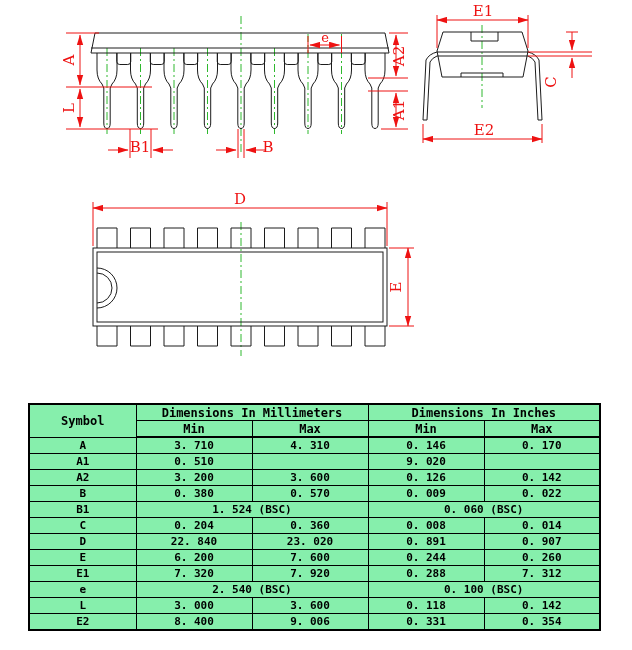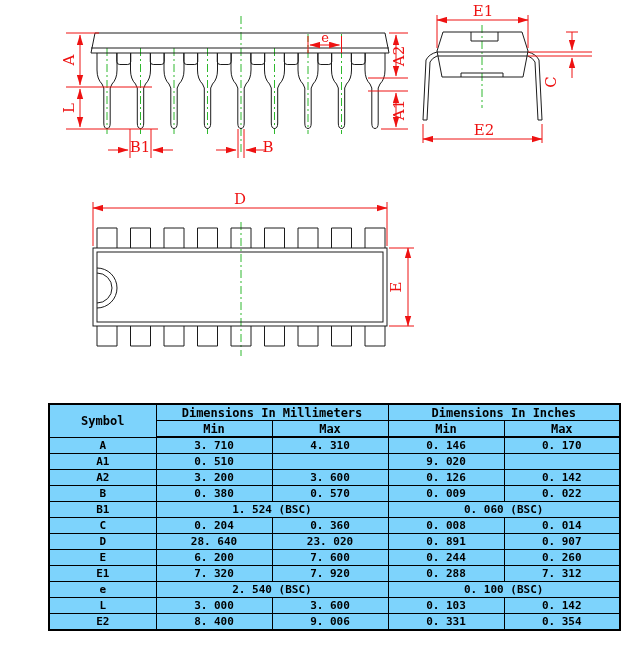--- a/index.html
+++ b/index.html
@@ -4,22 +4,22 @@
 <style>
   html,body{margin:0;padding:0;background:#fff;}
   #page{position:relative;width:632px;height:650px;background:#ffffff;overflow:hidden;
         font-family:"DejaVu Sans Mono",monospace;}
   svg{position:absolute;left:0;top:0;}
   .blk{stroke:#1c1c1c;stroke-width:1;fill:none;}
   .red{stroke:#ee1212;stroke-width:1;fill:none;}
   .grn{stroke:#2eb82e;stroke-width:1;fill:none;stroke-dasharray:8 3 2 3;}
   .lbl{font-family:"DejaVu Serif",serif;font-size:15px;fill:#ee1212;stroke:none;}
   .lbl-sm{font-family:"DejaVu Serif",serif;font-size:13px;fill:#ee1212;stroke:none;}
-  table.dim{position:absolute;left:48px;top:403px;width:571px;border-collapse:collapse;
-            table-layout:fixed;border:2px solid #000;background:#7dd3fc;}
+  table.dim{position:absolute;left:28px;top:403px;width:571px;border-collapse:collapse;
+            table-layout:fixed;border:2px solid #000;background:#86efac;}
   table.dim td{border:1px solid #000;height:15px;padding:0;text-align:center;vertical-align:middle;
             font-family:"DejaVu Sans Mono",monospace;font-weight:bold;font-size:11px;color:#000;
             white-space:nowrap;overflow:hidden;}
   td.sym{font-size:12px;}
   tr.hdr td{font-size:12px;}
   tr.hdr2 td{border-bottom-width:2px;}
   td.hb{border-bottom-width:2px;}
 </style>
 </head>
 <body>
@@ -233,21 +233,21 @@
   </tr>
   <tr>
     <td class="sym">C</td>
     <td>0. 204</td>
     <td>0. 360</td>
     <td>0. 008</td>
     <td>0. 014</td>
   </tr>
   <tr>
     <td class="sym">D</td>
-    <td>28. 640</td>
+    <td>22. 840</td>
     <td>23. 020</td>
     <td>0. 891</td>
     <td>0. 907</td>
   </tr>
   <tr>
     <td class="sym">E</td>
     <td>6. 200</td>
     <td>7. 600</td>
     <td>0. 244</td>
     <td>0. 260</td>
@@ -261,21 +261,21 @@
   </tr>
   <tr>
     <td class="sym">e</td>
     <td colspan="2">2. 540 (BSC)</td>
     <td colspan="2">0. 100 (BSC)</td>
   </tr>
   <tr>
     <td class="sym">L</td>
     <td>3. 000</td>
     <td>3. 600</td>
-    <td>0. 103</td>
+    <td>0. 118</td>
     <td>0. 142</td>
   </tr>
   <tr>
     <td class="sym">E2</td>
     <td>8. 400</td>
     <td>9. 006</td>
     <td>0. 331</td>
     <td>0. 354</td>
   </tr>
   </tbody>

